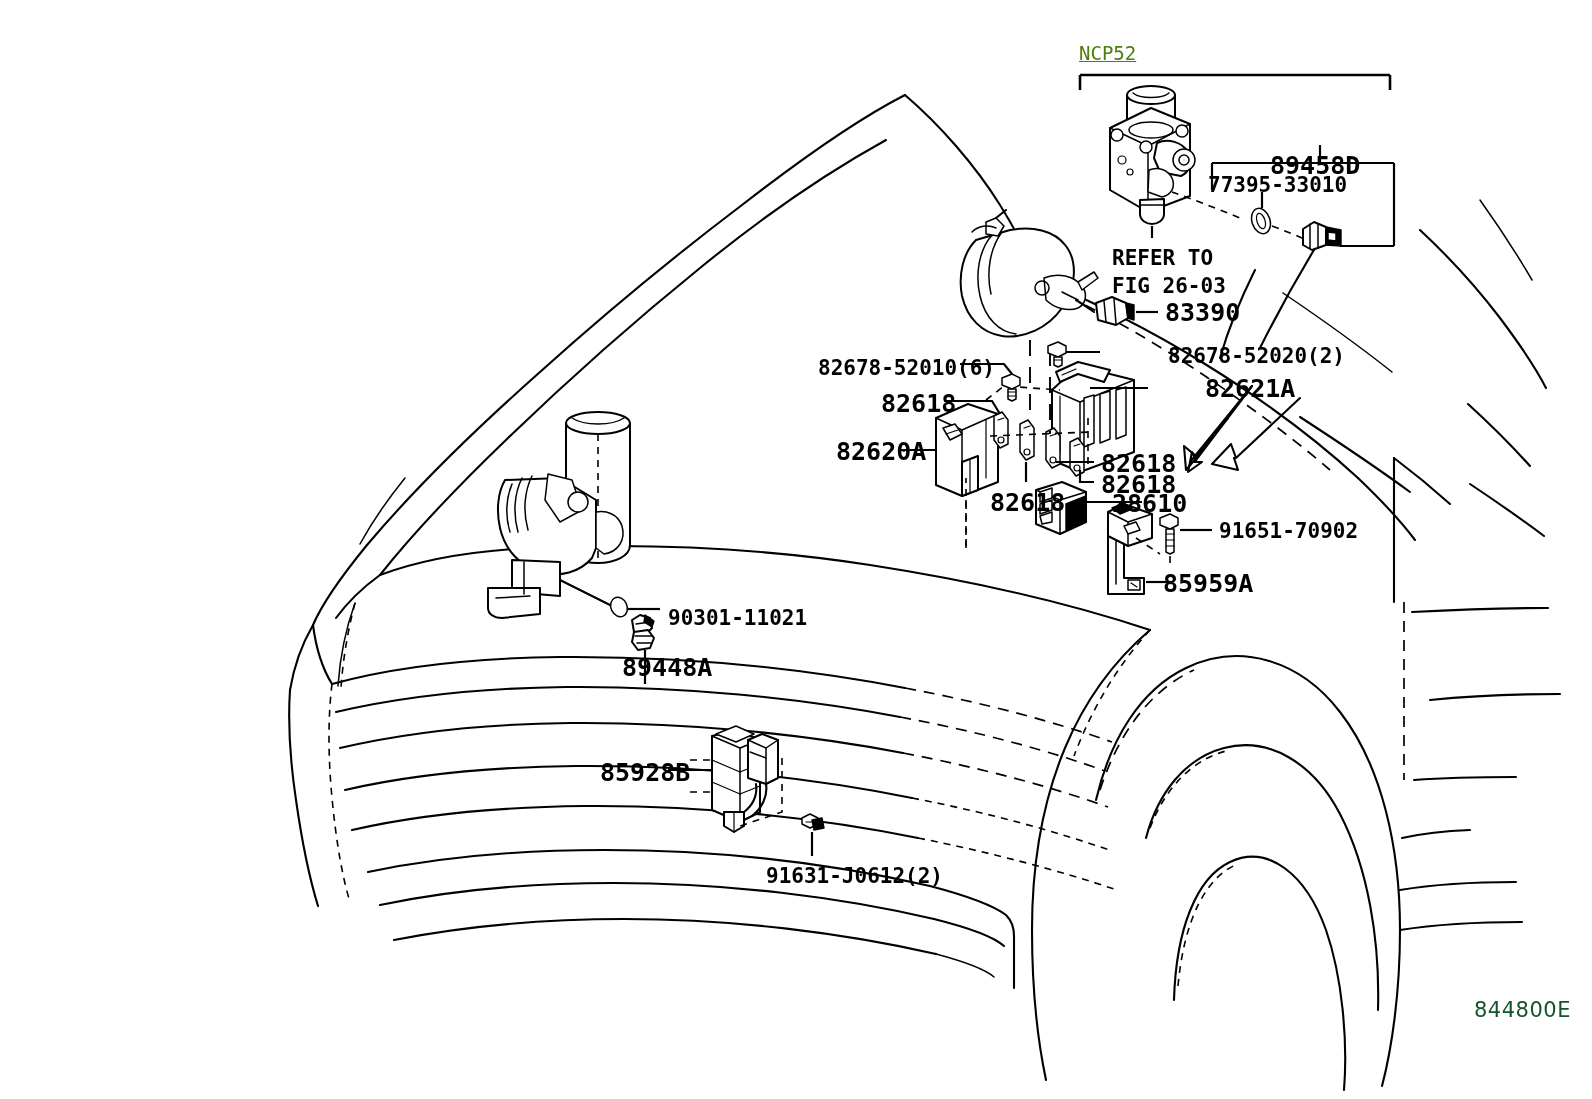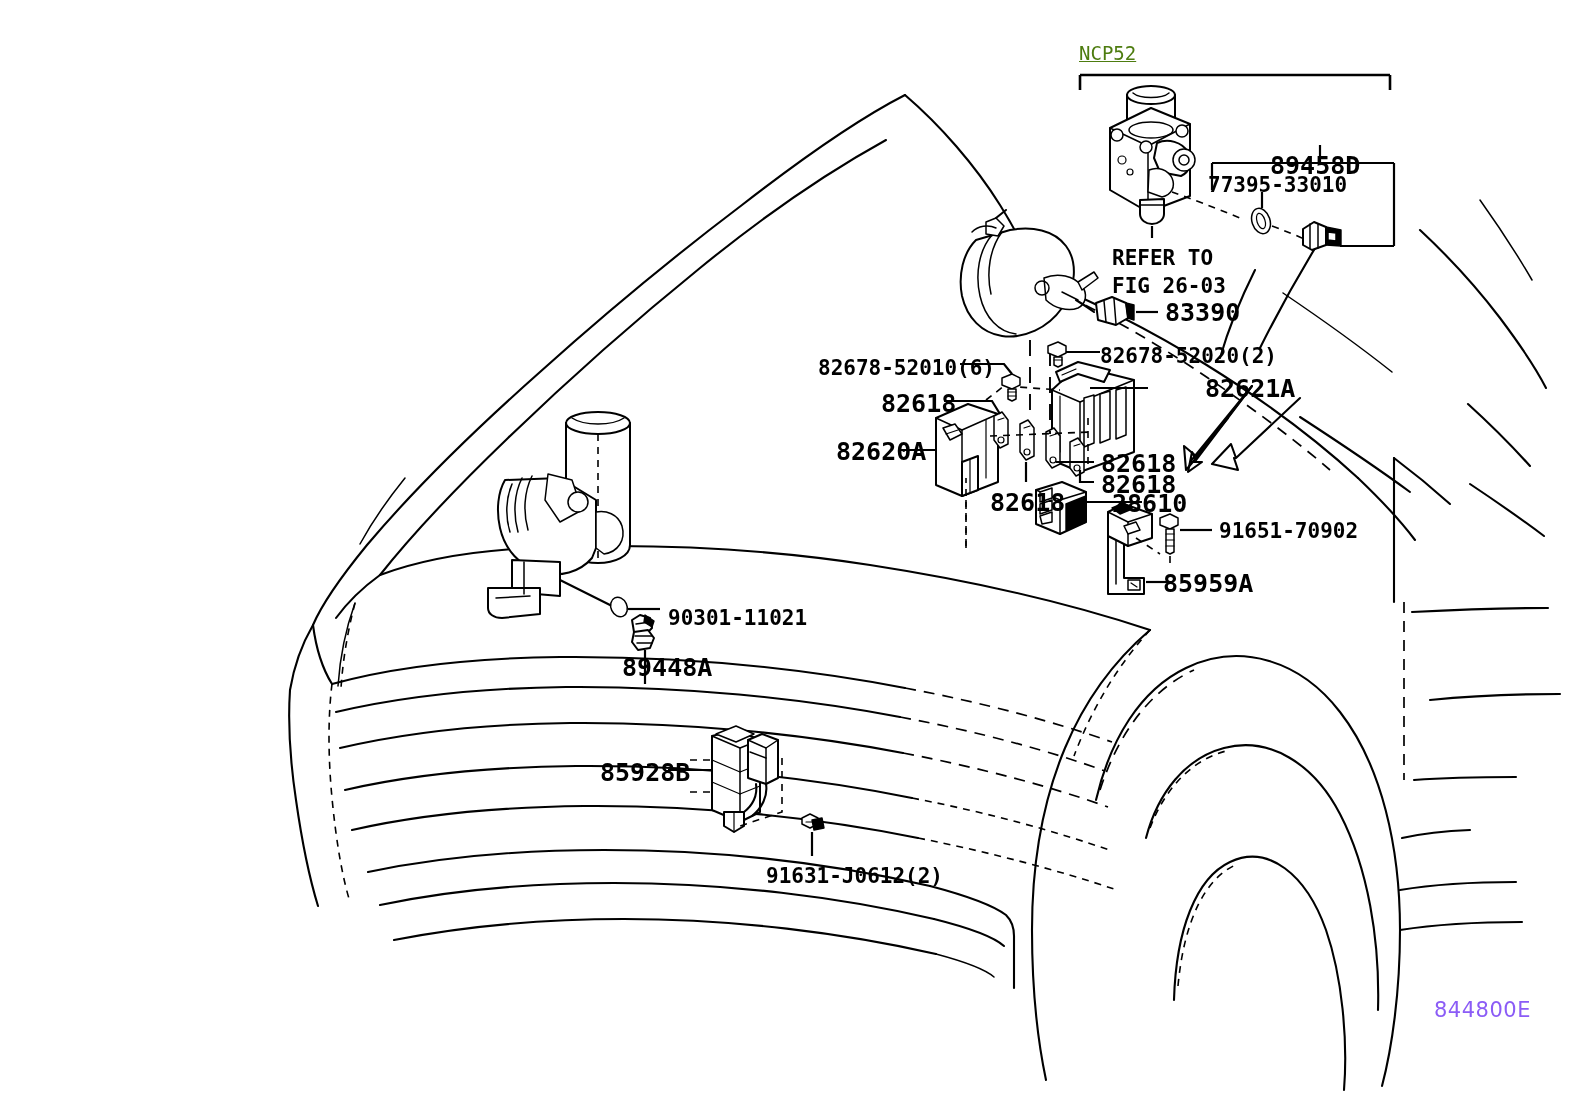--- a/index.html
+++ b/index.html
@@ -34,22 +34,23 @@
     line-height: 1.15;
   }
   .pn.sz-lg { font-size: 25px; }
   .pn.sz-md { font-size: 21px; }
   .pn.sz-sm { font-size: 21px; text-align: center; }
   .fig-code {
     position: absolute;
     font-family: "DejaVu Sans", "Liberation Sans", sans-serif;
     font-size: 21px;
     font-weight: normal;
-    color: #8b5cf6;
+    color: #14532d;
     letter-spacing: 0.5px;
+    margin-left: 40px;
   }
   .grp-label {
     position: absolute;
     font-family: "DejaVu Sans Mono", "Liberation Mono", monospace;
     font-size: 19px;
     font-weight: normal;
     color: #4d7c0f;
     letter-spacing: 0px;
     text-decoration: underline;
   }
@@ -445,21 +446,21 @@
 
   <div class="pn sz-lg" style="left:1270px; top:137px;margin-top:15px;">89458D</div>
 
   <div class="pn sz-md" style="left:1208px; top:173px;">77395-33010</div>
 
   <div class="pn sz-md" style="left:1112px; top:246px;">REFER TO</div>
   <div class="pn sz-md" style="left:1112px; top:274px;">FIG 26-03</div>
 
   <div class="pn sz-lg" style="left:1165px; top:299px;">83390</div>
 
-  <div class="pn sz-sm" style="left:1100px; top:344px;">82678-52020(2)</div>
+  <div class="pn sz-sm" style="left:1168px; top:344px;">82678-52020(2)</div>
 
   <div class="pn sz-sm" style="left:818px; top:356px;">82678-52010(6)</div>
 
   <div class="pn sz-lg" style="left:1205px; top:375px;">82621A</div>
 
   <div class="pn sz-lg" style="left:881px; top:390px;">82618</div>
 
   <div class="pn sz-lg" style="left:836px; top:438px;">82620A</div>
 
   <div class="pn sz-lg" style="left:1101px; top:450px;">82618</div>

